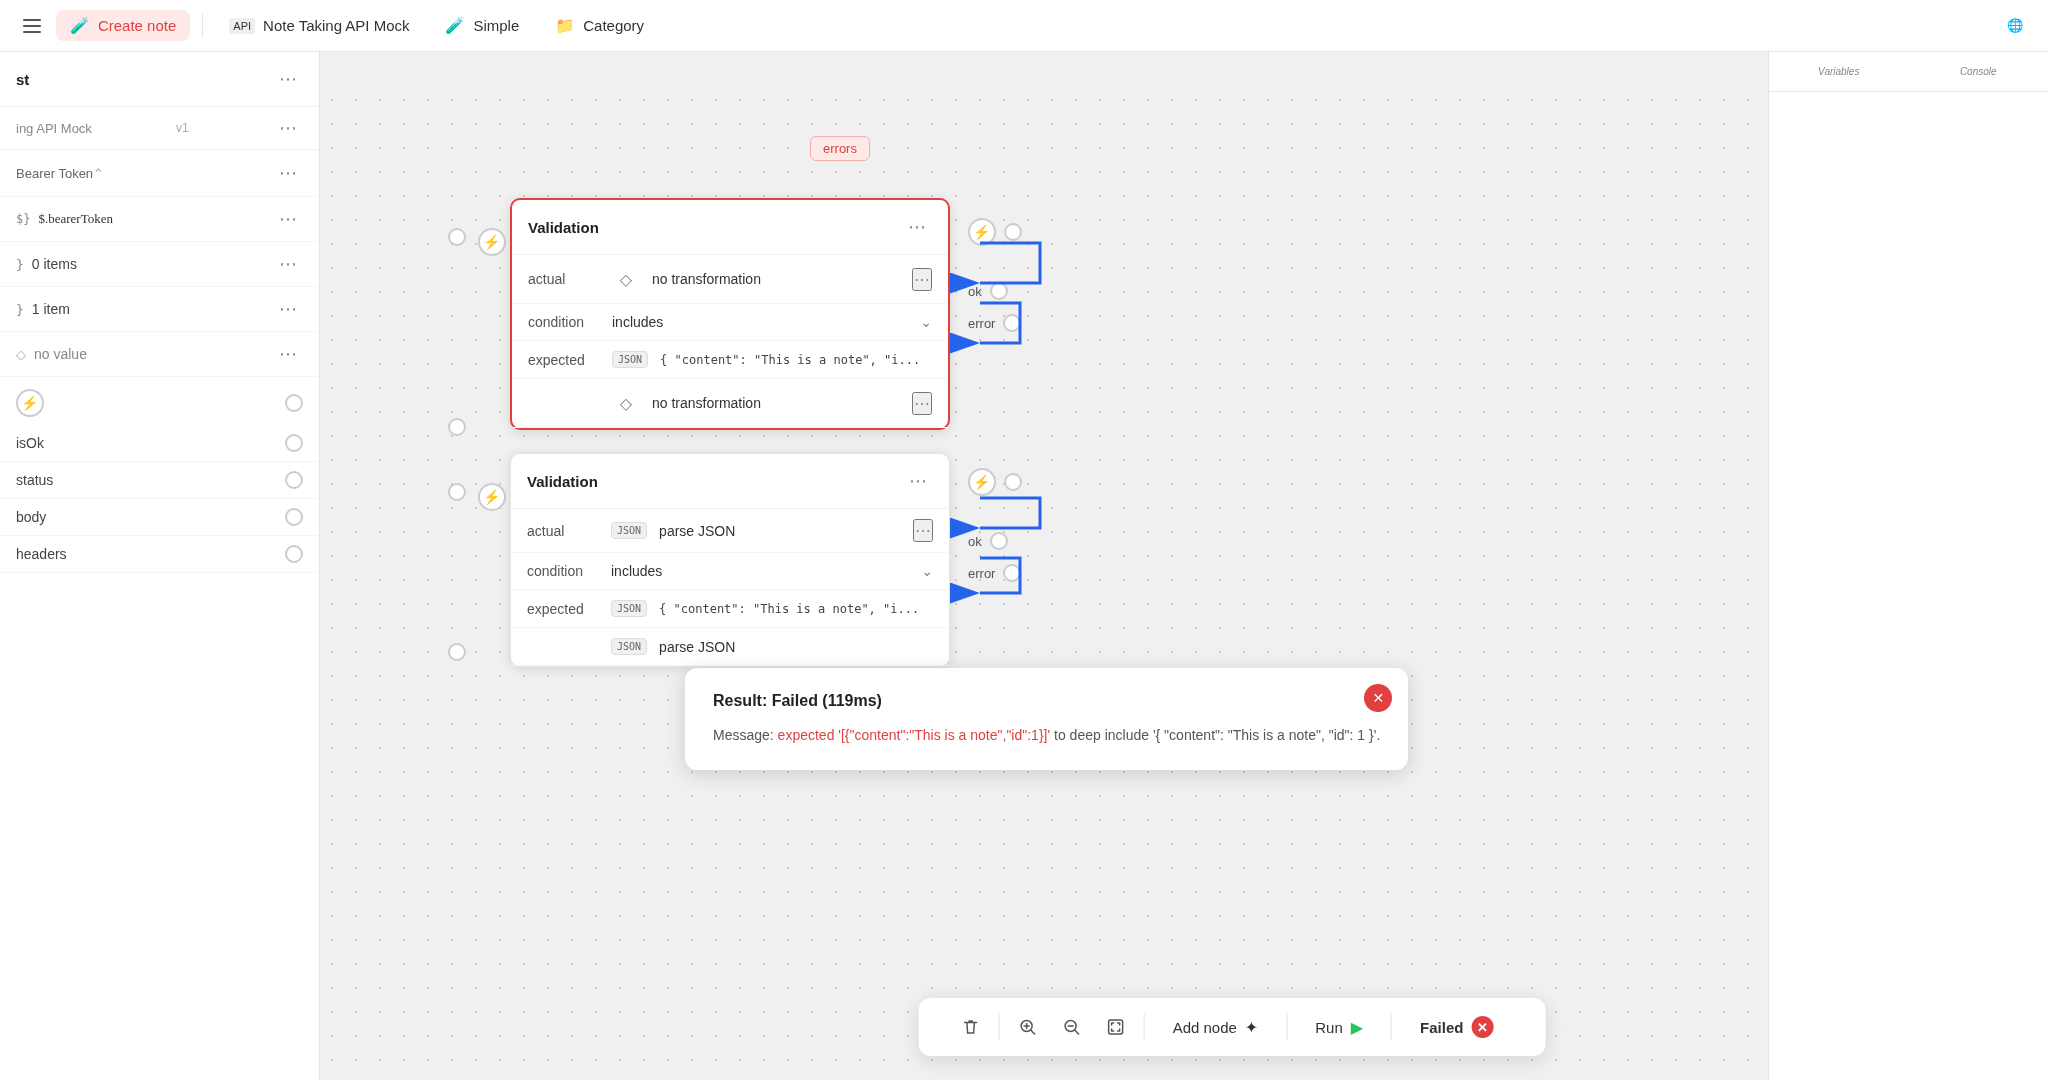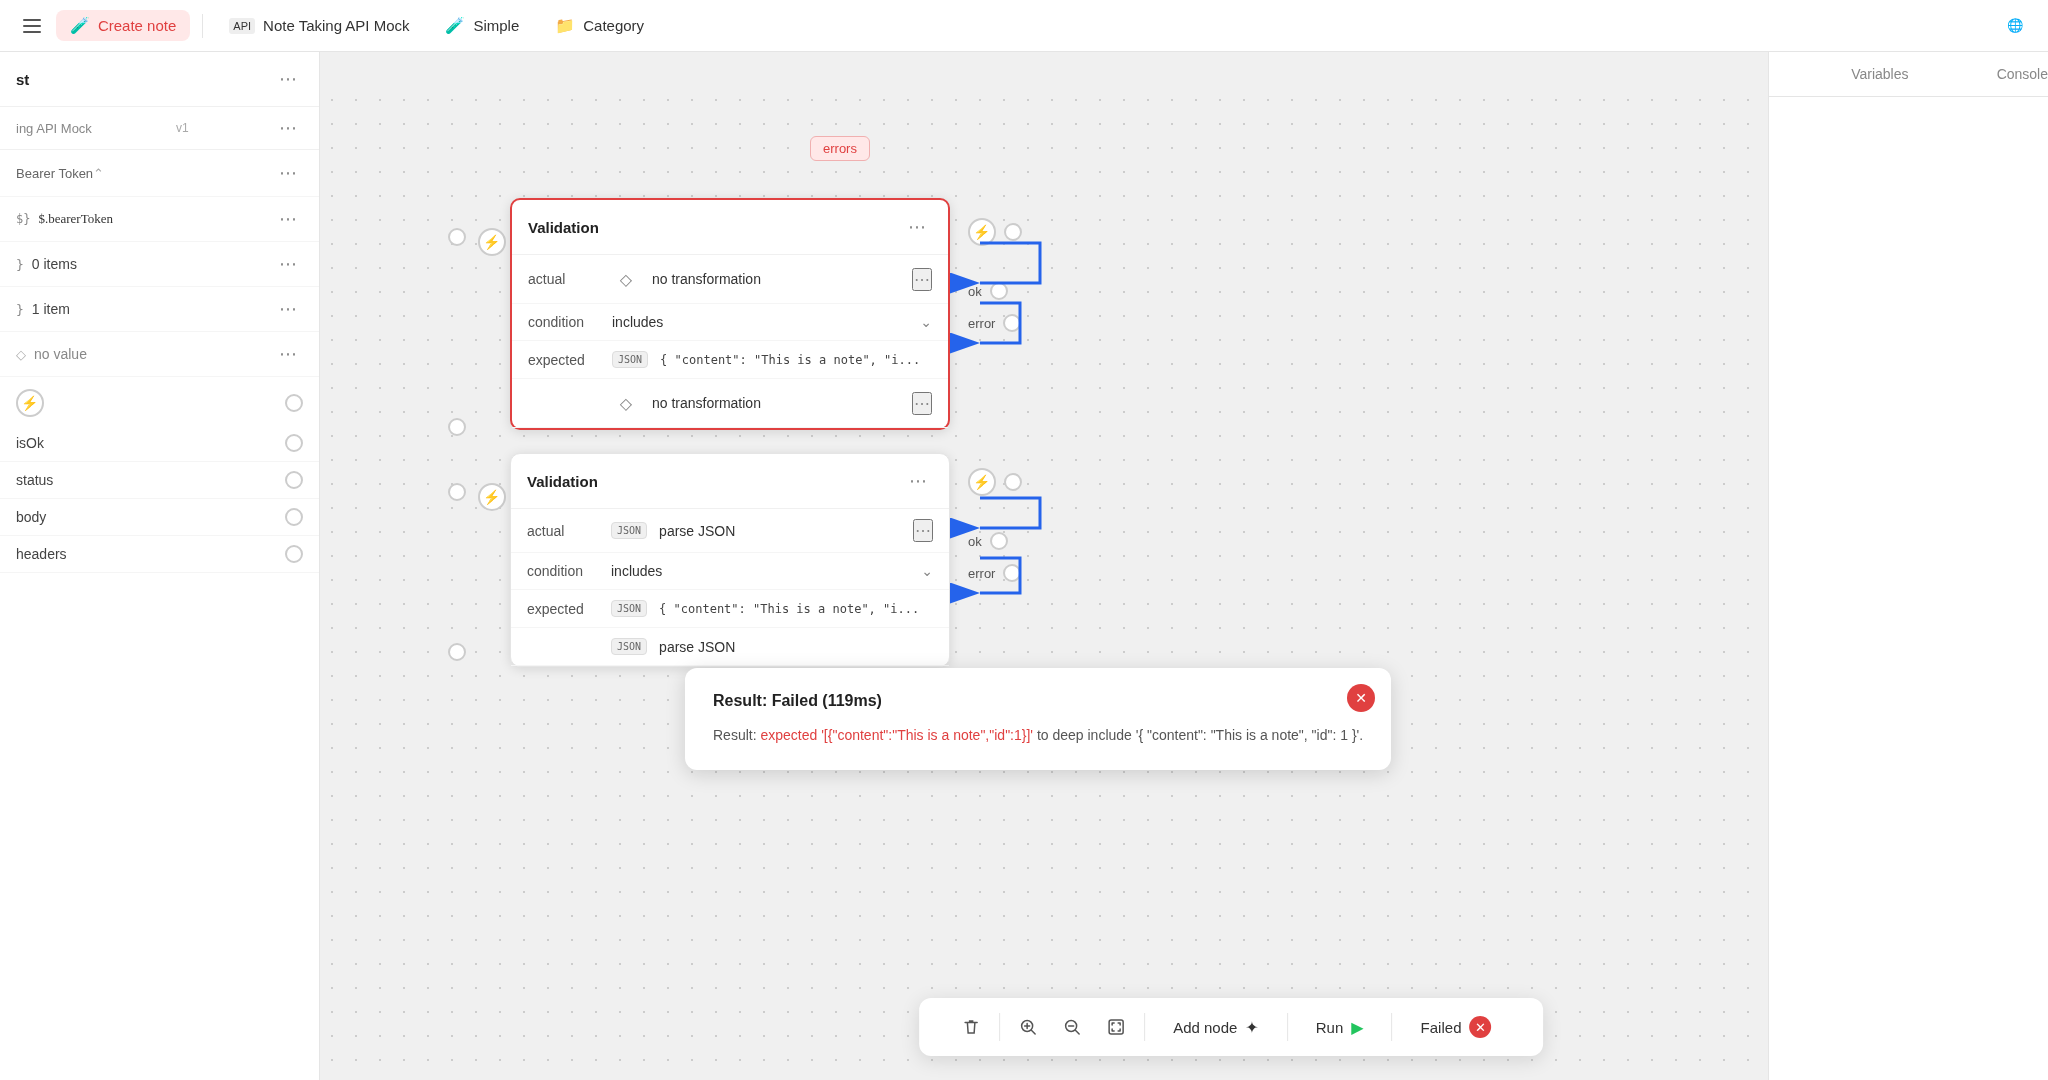--- a/index.html
+++ b/index.html
@@ -59,22 +59,22 @@
 
     
     .right-panel {
       width: 280px; background: #fff; border-left: 1px solid #e5e5e5;
       display: flex; flex-direction: column; flex-shrink: 0;
     }
     .right-panel-tabs {
       display: flex; border-bottom: 1px solid #e5e5e5;
     }
     .right-panel-tab {
-      flex: 1; padding: 14px 0; text-align: right; font-size: 14px;
-      color: #888; cursor: pointer; border: none; background: none;
+      flex: 1; padding: 14px 0; text-align: center; font-size: 10px;
+      color: #888; cursor: pointer; border: none; background: none; font-style: italic;
     }
 
     
     .node-card {
       position: absolute; background: #fff; border-radius: 10px;
       box-shadow: 0 2px 12px rgba(0,0,0,0.12); border: 1px solid #e5e5e5;
       min-width: 440px;
     }
     .node-card.error-border { border: 2px solid #e04040; }
     .node-header {
@@ -139,21 +139,21 @@
       border-radius: 8px;
     }
     .run-btn {
       display: flex; align-items: center; gap: 8px; padding: 10px 20px;
       background: none; border: none; cursor: pointer; font-size: 15px; color: #333; font-weight: 500;
       border-radius: 8px;
     }
     .run-icon { color: #22c55e; font-size: 16px; }
     .failed-btn {
       display: flex; align-items: center; gap: 8px; padding: 10px 20px;
-      background: none; border: none; cursor: pointer; font-size: 15px; color: #333; font-weight: 400;
+      background: none; border: none; cursor: pointer; font-size: 15px; color: #333; font-weight: 700;
       border-radius: 8px;
     }
     .failed-x { width: 22px; height: 22px; border-radius: 50%; background: #e04040; color: #fff; display: flex; align-items: center; justify-content: center; font-size: 13px; }
 
     
     .arrows-overlay {
       position: absolute; top: 0; left: 0; width: 100%; height: 100%;
       pointer-events: none; overflow: visible;
     }
 
@@ -433,21 +433,21 @@
 
       <polyline points="660,410 720,410 720,440 660,440" fill="none" stroke="#2563eb" stroke-width="3" marker-end="url(#arrowhead2)"></polyline>
 
       <polyline points="660,470 700,470 700,505 660,505" fill="none" stroke="#2563eb" stroke-width="3" marker-end="url(#arrowhead2)"></polyline>
     </svg>
 
     <div class="result-panel" style="top: 580px; left: 365px;">
       <button class="result-close">✕</button>
       <div class="result-title">Result: Failed (119ms)</div>
       <div class="result-message">
-        <span>Result: </span><span class="highlight">expected '[{"content":"This is a note","id":1}]'</span><span> to deep include '{ "content": "This is a note", "id": 1 }'.</span>
+        <span>Message: </span><span class="highlight">expected '[{"content":"This is a note","id":1}]'</span><span> to deep include '{ "content": "This is a note", "id": 1 }'.</span>
       </div>
     </div>
 
     <div class="bottom-toolbar">
       <button class="toolbar-btn">
         <svg width="18" height="18" viewBox="0 0 18 18" fill="none">
           <path d="M3 4.5h12M7.5 4.5V3h3v1.5M5.25 4.5l.75 10.5h6l.75-10.5" stroke="#555" stroke-width="1.5" stroke-linecap="round"></path>
         </svg>
       </button>
       <div class="toolbar-divider"></div>

